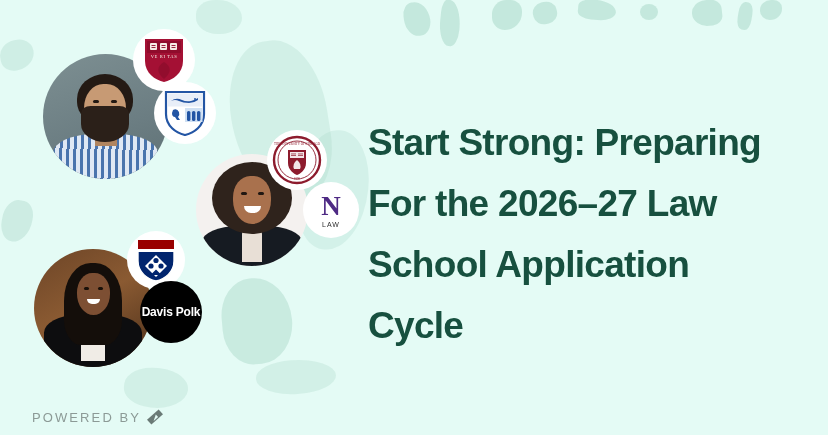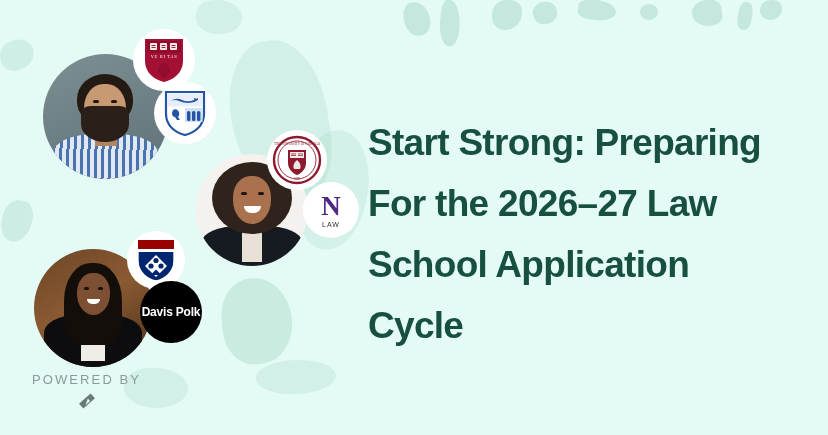--- a/index.html
+++ b/index.html
@@ -149,22 +149,22 @@
     color:#fff; font-size:12px; font-weight:700; letter-spacing:-0.2px;
   }
 
   
   .nw { text-align:center; line-height:1; }
   .nw .n { font-family:"Liberation Serif", serif; color:#4e2a84; font-size:27px; font-weight:700; display:block; }
   .nw .law { color:#2e2e2e; font-size:7px; letter-spacing:1px; display:block; margin-top:1px; }
 
   
   .footer {
-    position:absolute; left:32px; top:372px;
-    display:flex; align-items:center; gap:5px;flex-direction:column;
+    position:absolute; left:32px; top:408px;
+    display:flex; align-items:center; gap:5px;
   }
   .footer .powered {
     color:#8c9a96; font-size:13px; font-weight:400;
     letter-spacing:2.1px;
   }
   .footer .leland-word {
     color:#6a7a76; font-size:21px; font-weight:700; letter-spacing:-0.3px;
   }
   .leland-mark { width:18px; height:18px; position:relative; }
 </style>

